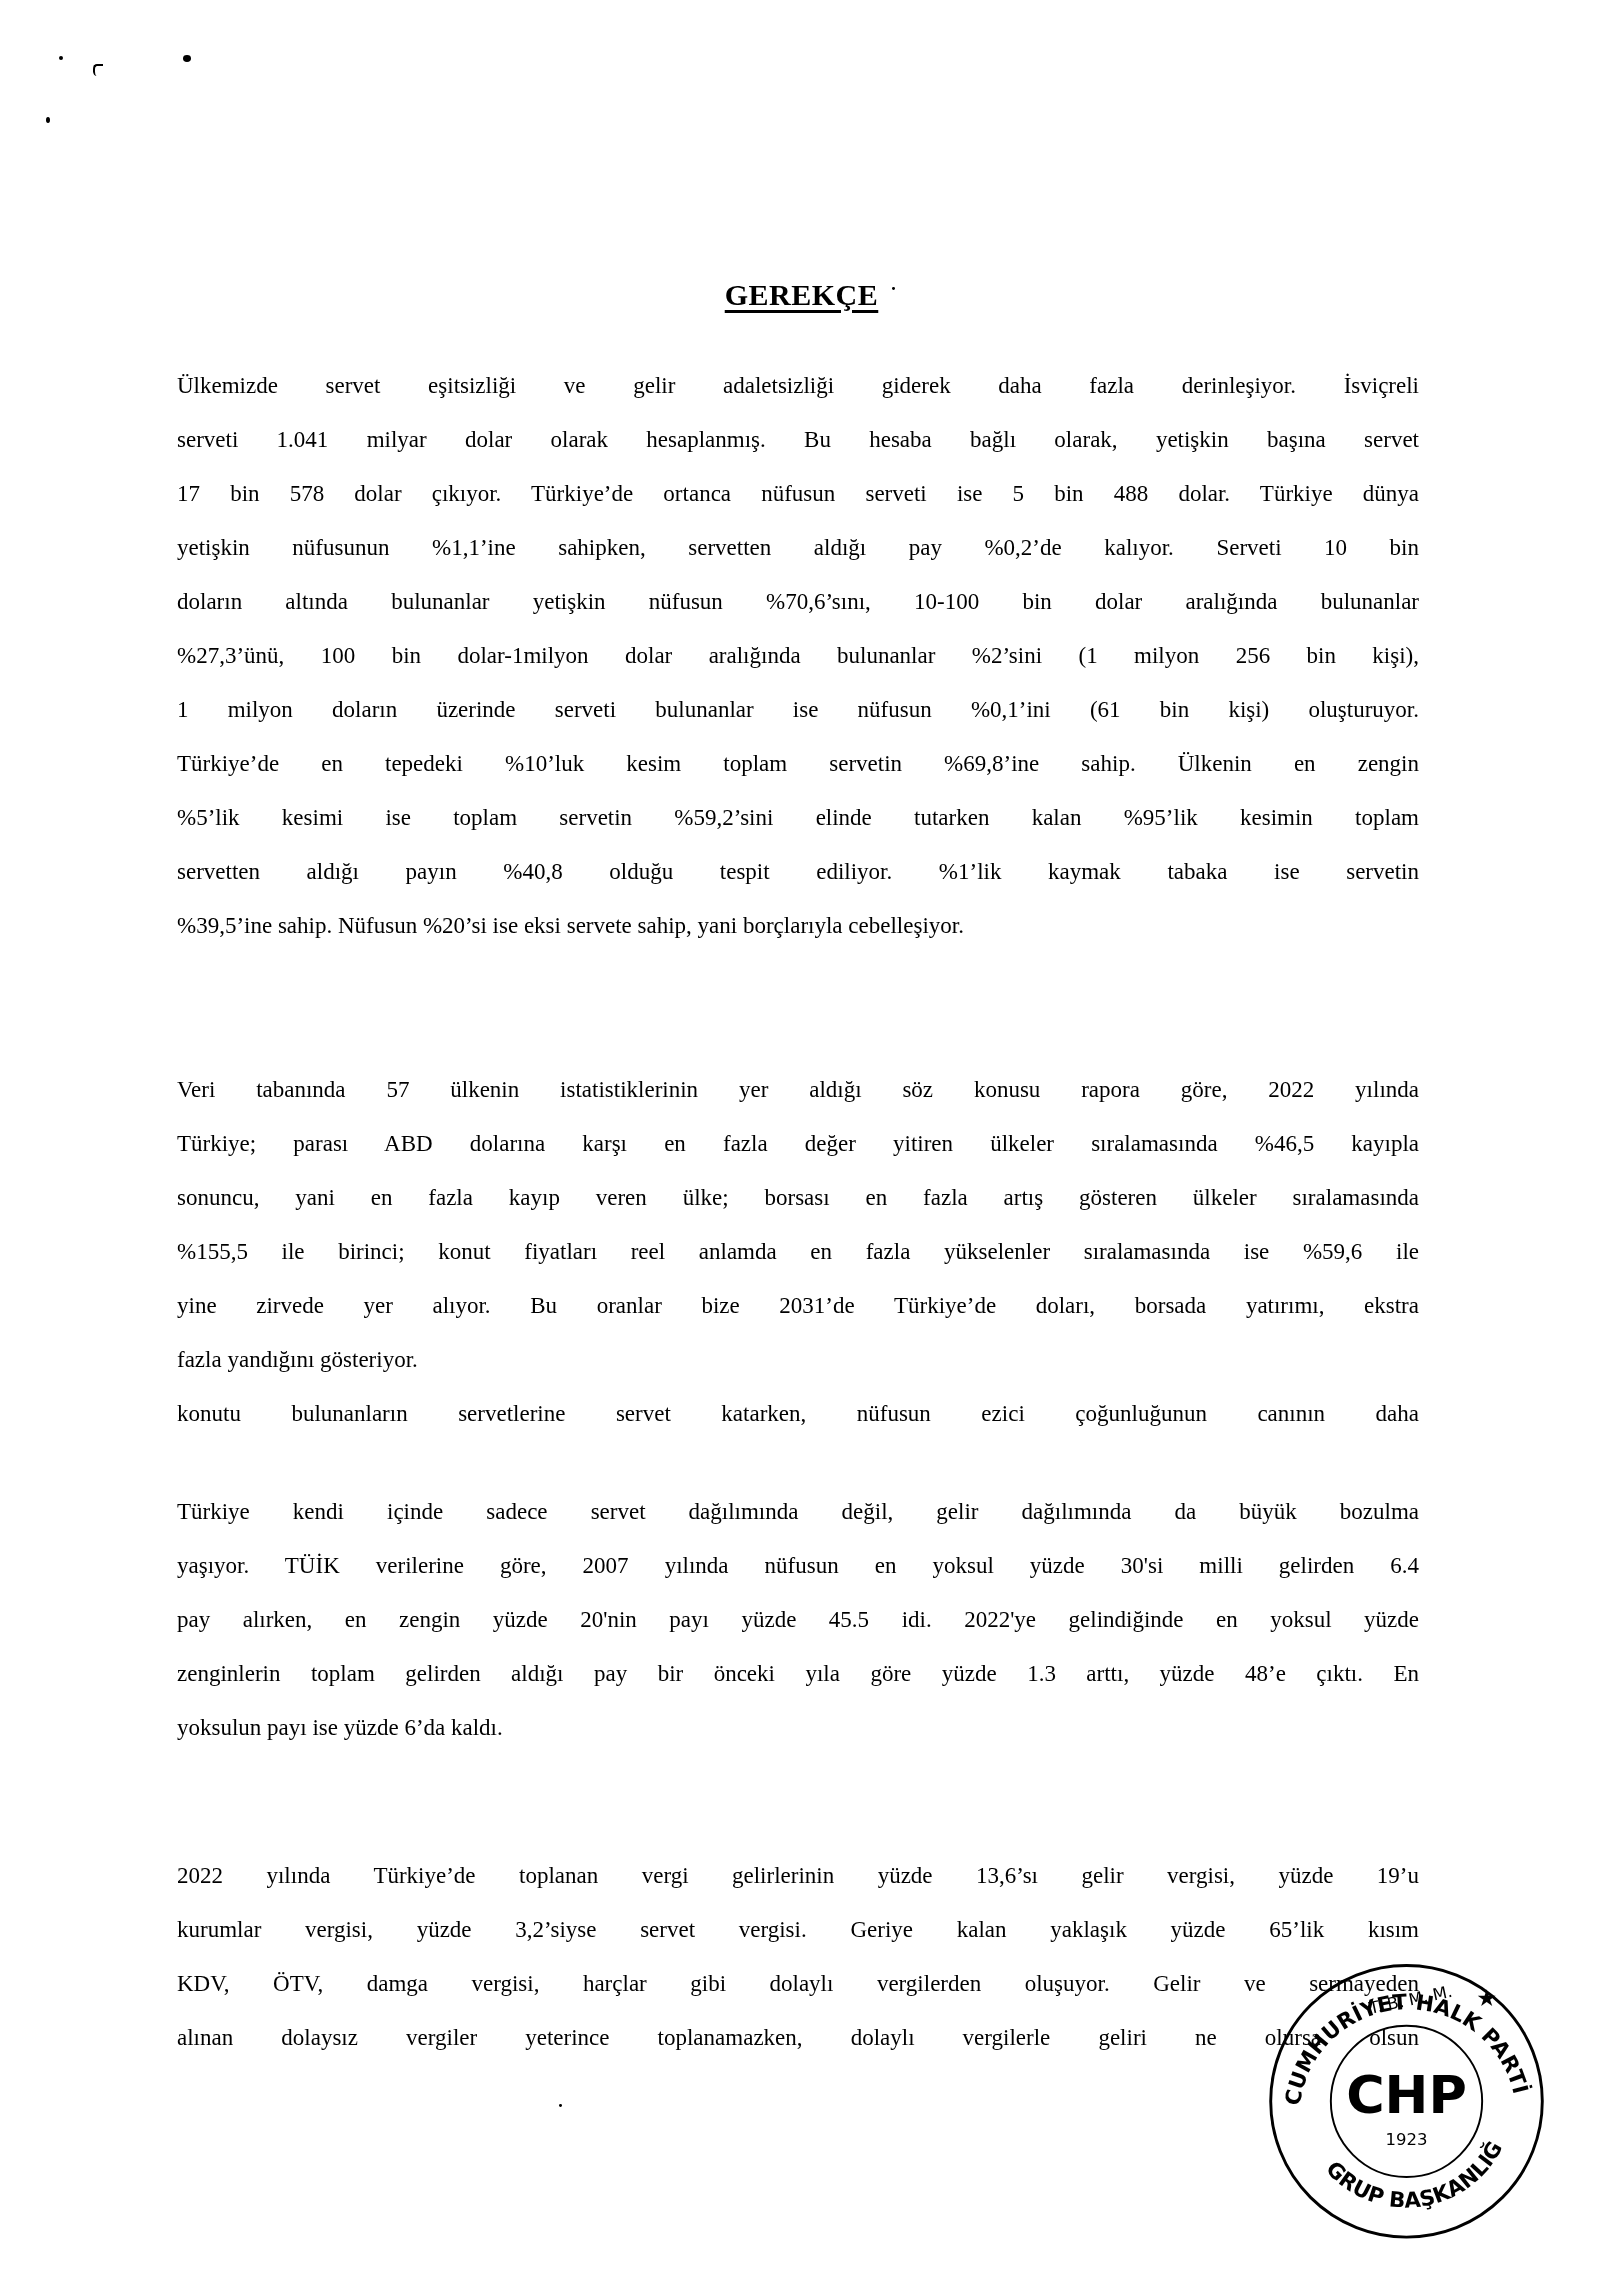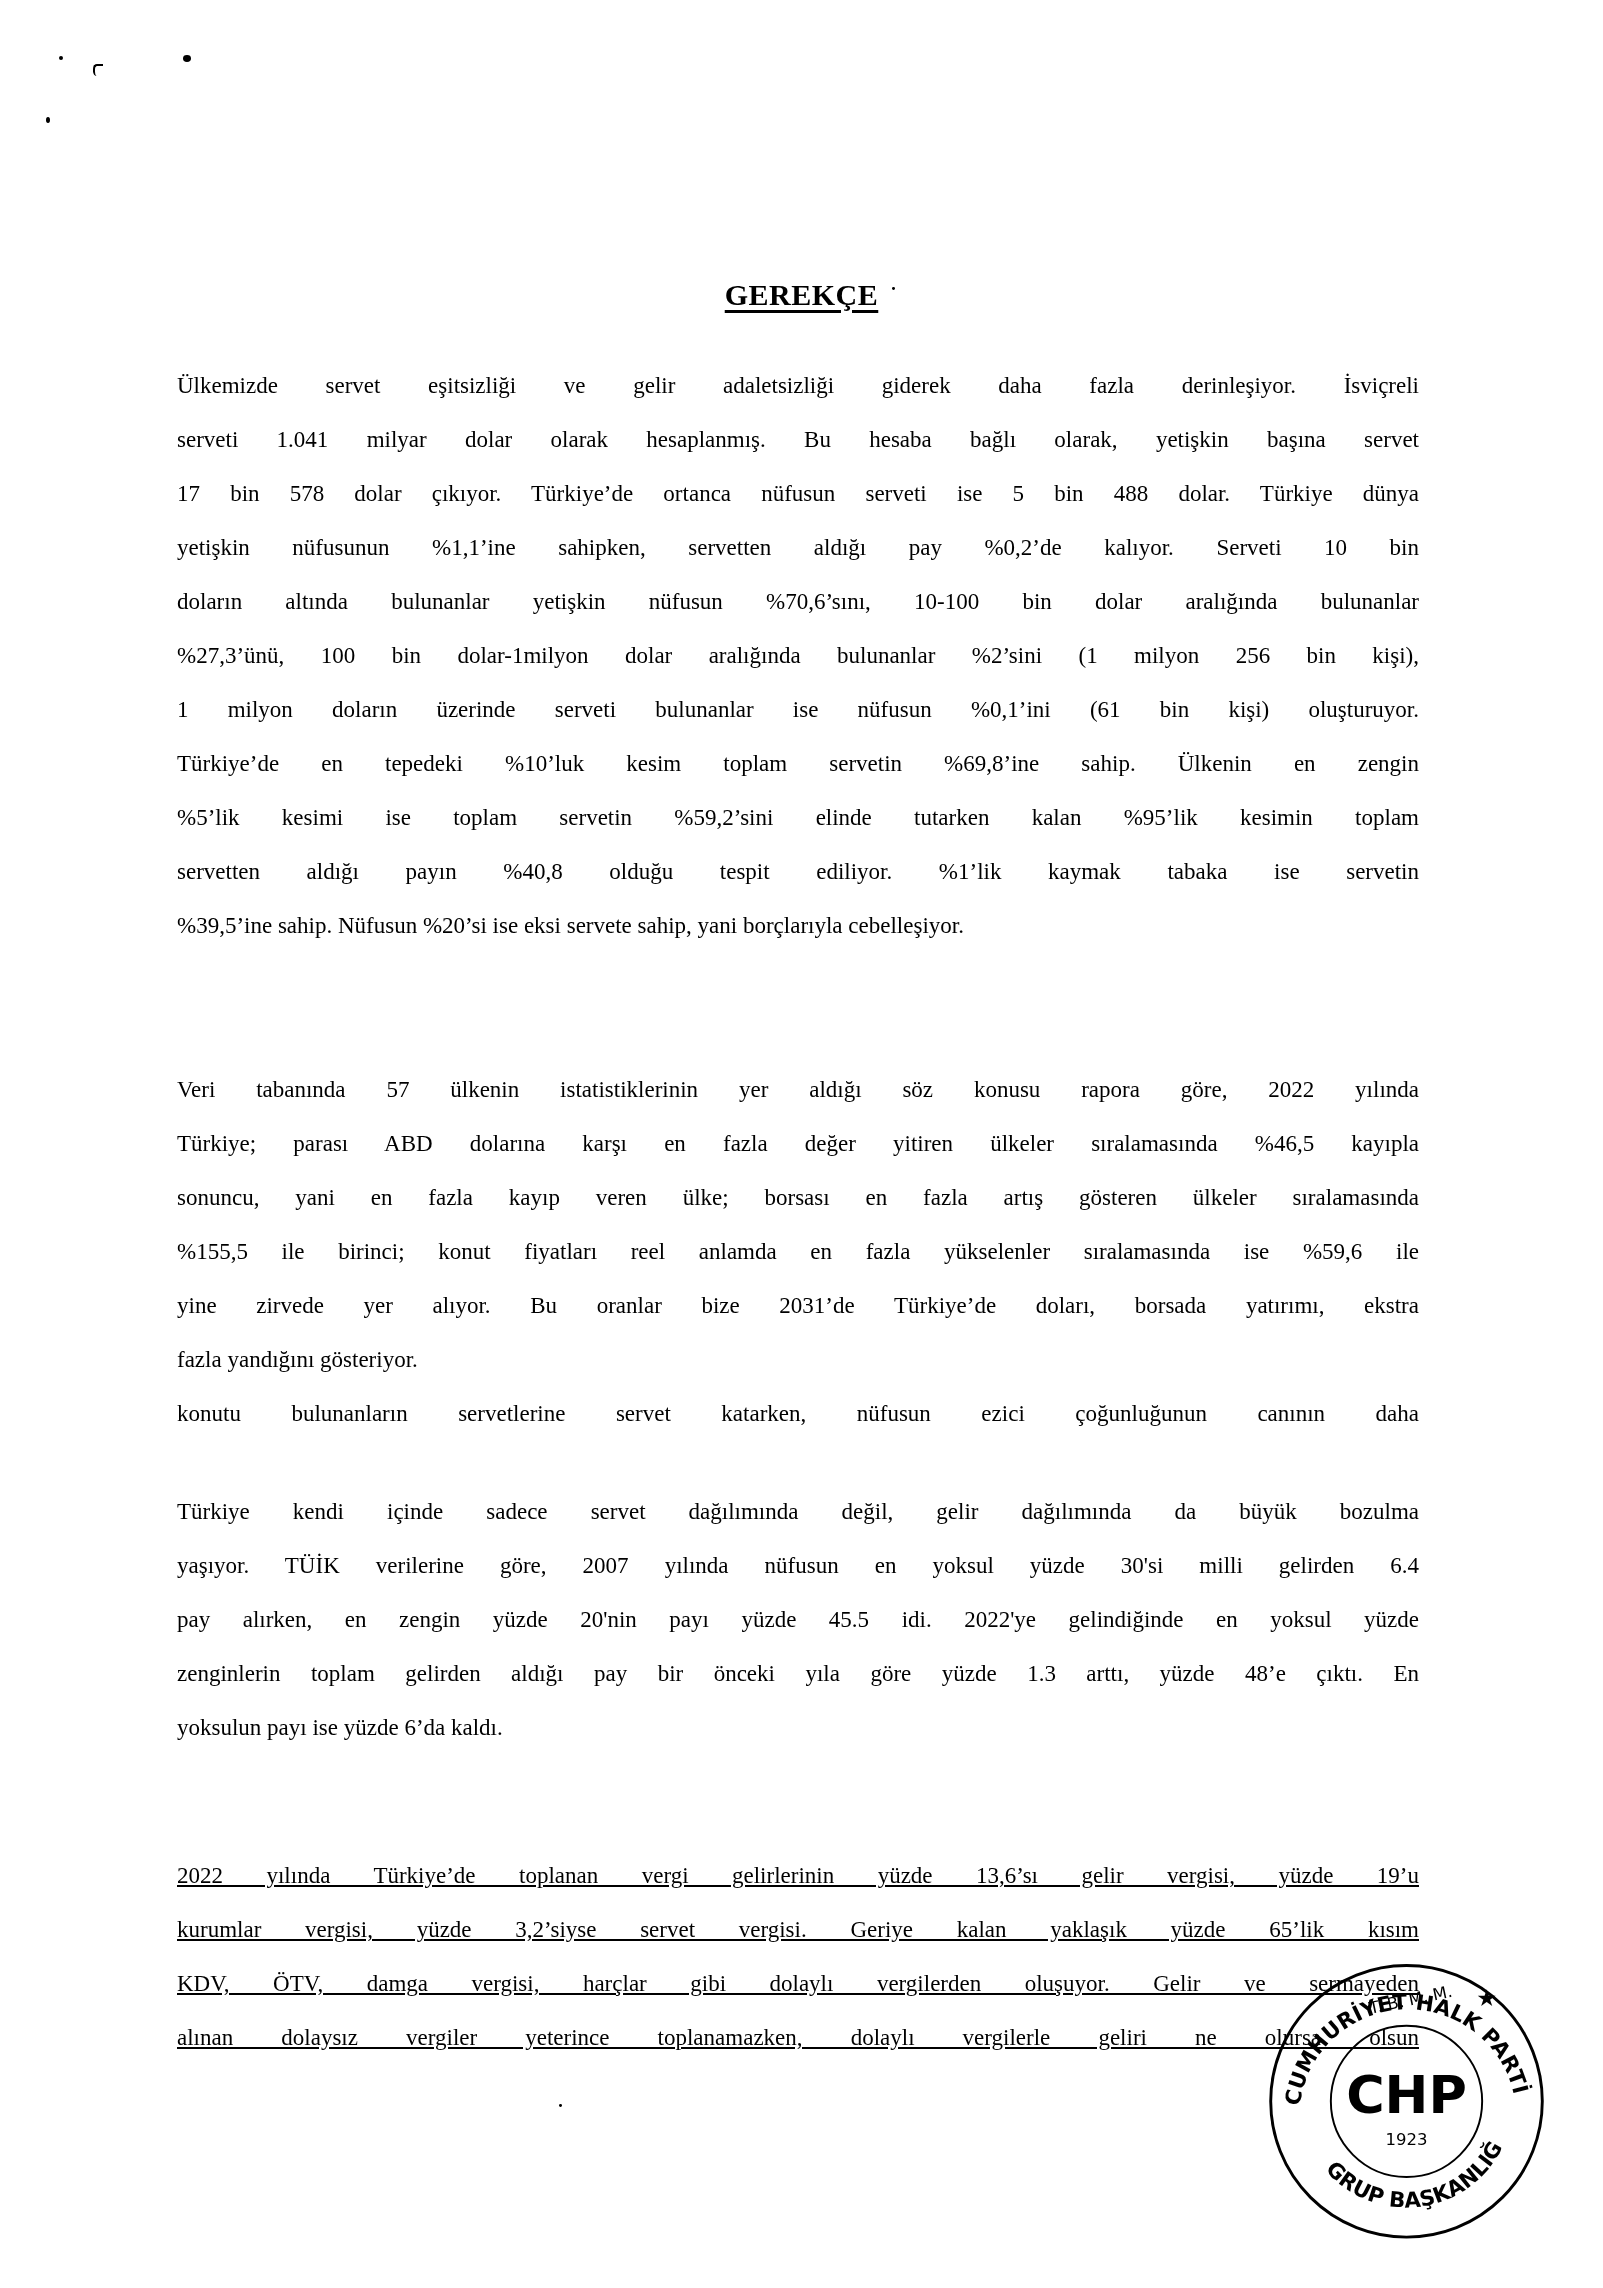--- a/index.html
+++ b/index.html
@@ -58,21 +58,21 @@
 </div>
 
 <div class="body-text" style="top:1485px;">
   <span class="line">Türkiye kendi içinde sadece servet dağılımında değil, gelir dağılımında da büyük bozulma</span>
   <span class="line">yaşıyor. TÜİK verilerine göre, 2007 yılında nüfusun en yoksul yüzde 30'si milli gelirden 6.4</span>
   <span class="line">pay alırken, en zengin yüzde 20'nin payı yüzde 45.5 idi. 2022'ye gelindiğinde en yoksul yüzde</span>
   <span class="line">zenginlerin toplam gelirden aldığı pay bir önceki yıla göre yüzde 1.3 arttı, yüzde 48’e çıktı. En</span>
   <span class="line last">yoksulun payı ise yüzde 6’da kaldı.</span>
 </div>
 
-<div class="body-text" style="top:1849px;text-decoration:underline;">
+<div class="body-text" style="top:1849px;">
   <span class="line">2022 yılında Türkiye’de toplanan vergi gelirlerinin yüzde 13,6’sı gelir vergisi, yüzde 19’u</span>
   <span class="line">kurumlar vergisi, yüzde 3,2’siyse servet vergisi. Geriye kalan yaklaşık yüzde 65’lik kısım</span>
   <span class="line">KDV, ÖTV, damga vergisi, harçlar gibi dolaylı vergilerden oluşuyor. Gelir ve sermayeden</span>
   <span class="line">alınan dolaysız vergiler yeterince toplanamazken, dolaylı vergilerle geliri ne olursa olsun</span>
 </div>
 
 <svg class="stamp" viewBox="0 0 300 310">
   <defs>
     <path id="ringTop" d="M 40 165 A 112 112 0 0 1 260 150"></path>
     <path id="ringBottom" d="M 55 215 A 110 110 0 0 0 250 205"></path>

